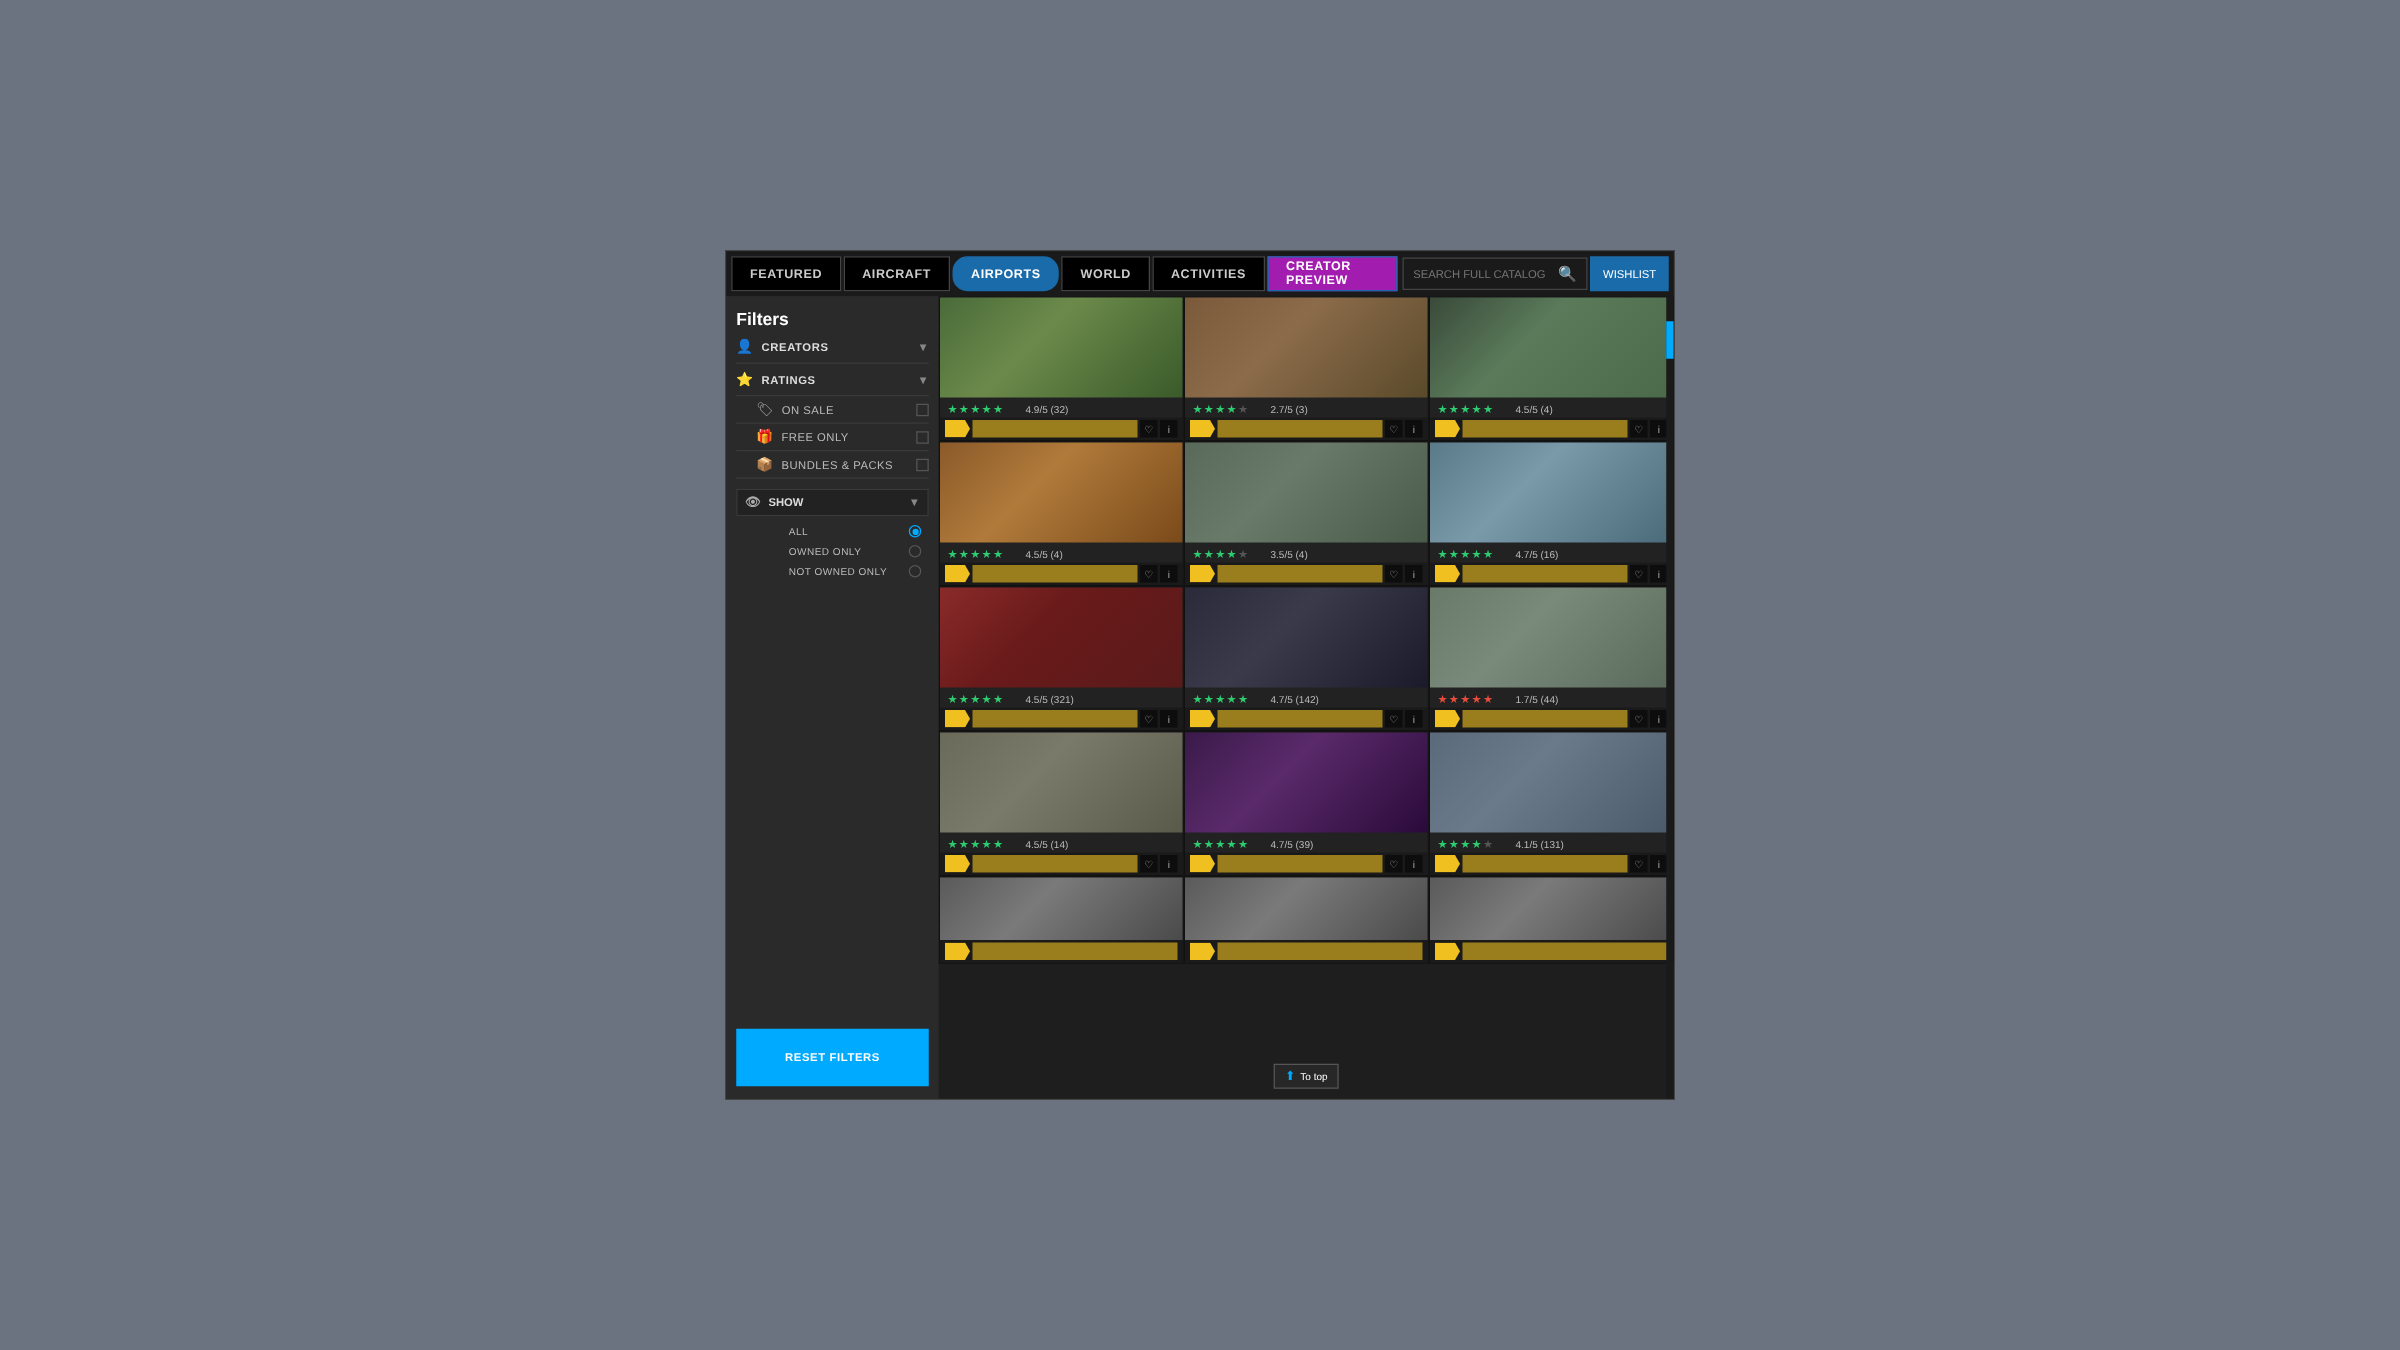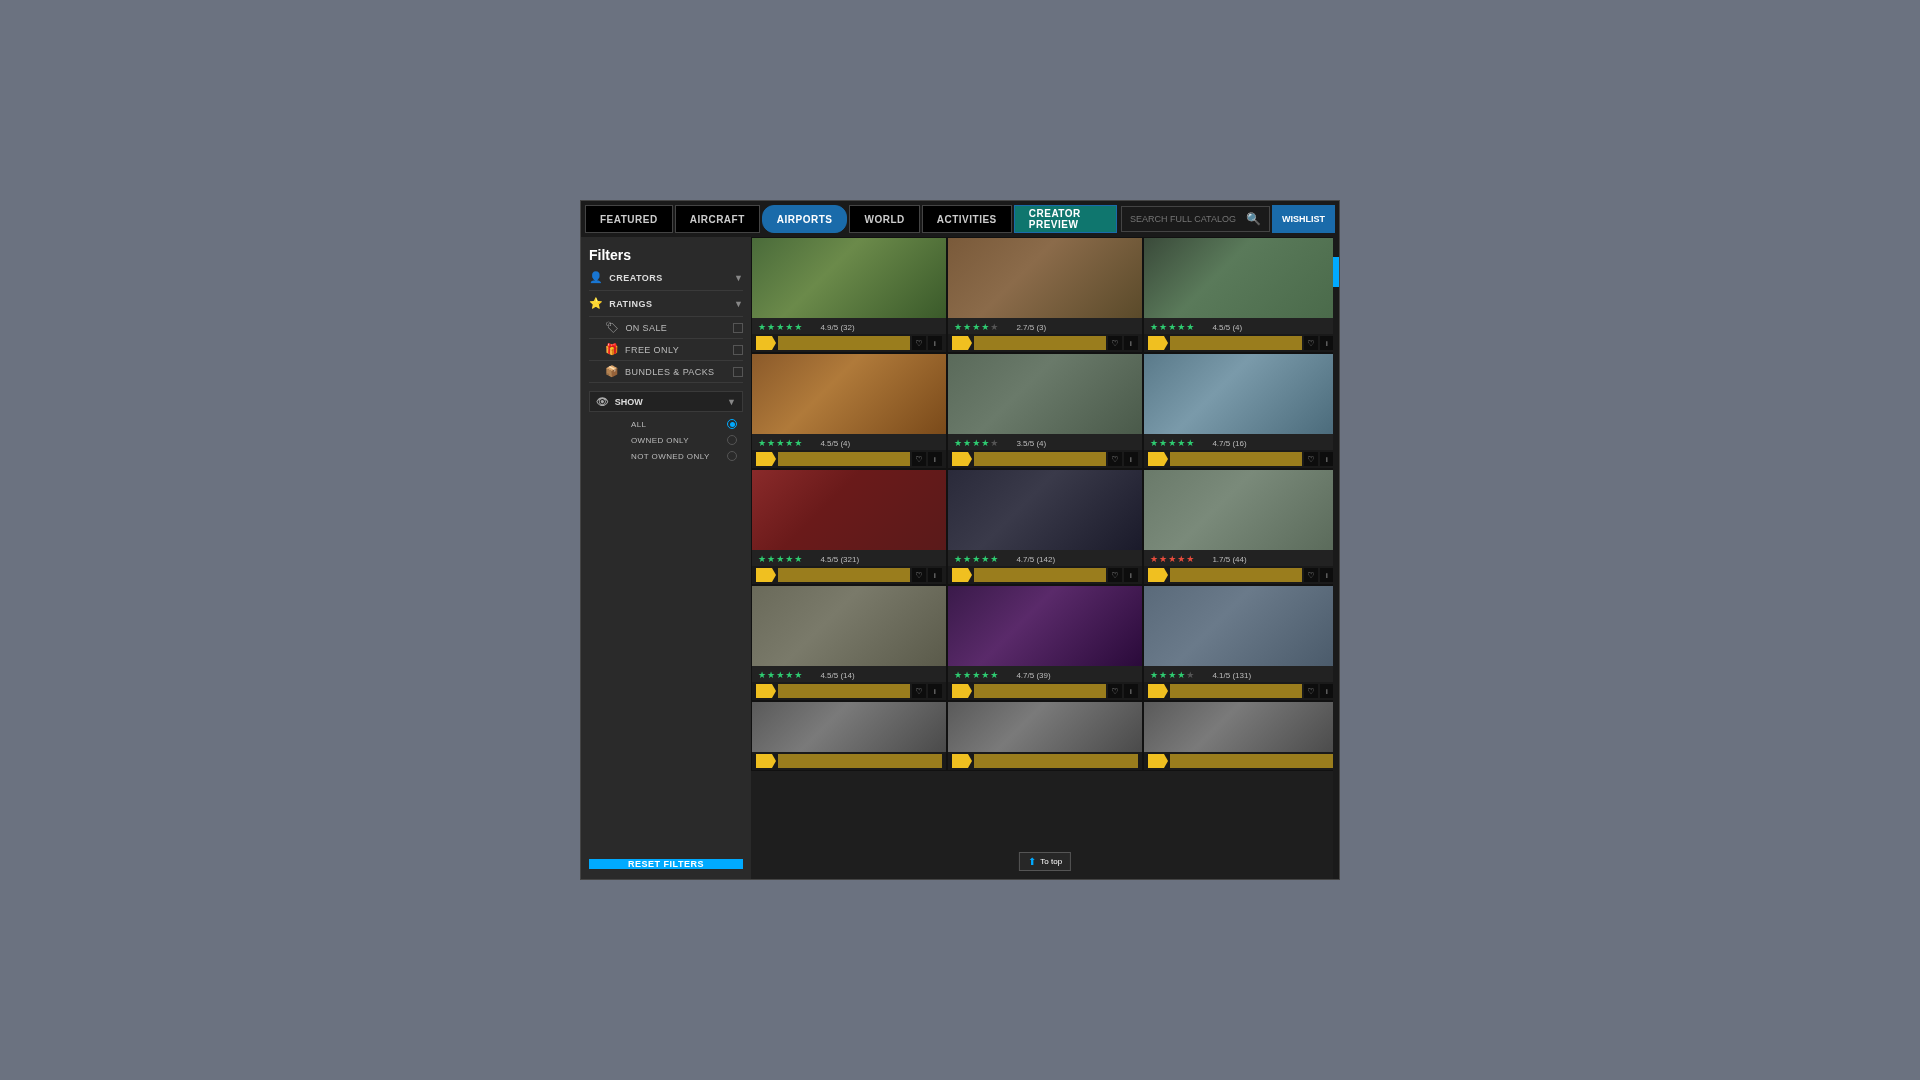--- a/index.html
+++ b/index.html
@@ -64,21 +64,21 @@
     }
     .search-icon-btn {
       color: #888;
       font-size: 12px;
       cursor: pointer;
     }
     .wishlist-btn {
       background: #1a6baa;
       color: #fff;
       font-size: 9px;
-      font-weight: bold;
+      font-weight: normal;
       padding: 0 10px;
       height: 28px;
       display: flex;
       align-items: center;
       cursor: pointer;
       border: none;
     }
     
     .main-layout {
       display: flex;
@@ -208,21 +208,21 @@
       background: #00aaff;
     }
     .reset-btn {
       margin-top: auto;
       background: #00aaff;
       color: #fff;
       font-size: 9px;
       font-weight: bold;
       text-transform: uppercase;
       text-align: center;
-      padding: 0 0;
+      padding: 18px 0;
       cursor: pointer;
       letter-spacing: 0.5px;
     }
     
     .content-area {
       flex: 1;
       background: #1e1e1e;
       overflow: hidden;
       position: relative;
     }
@@ -347,21 +347,21 @@
       gap: 4px;
       cursor: pointer;
       white-space: nowrap;
     }
     .to-top-arrow {
       color: #00aaff;
       font-size: 10px;
     }
     
     .nav-tab.creator-preview {
-      background: #0f766e;
+      background: #a21caf;
       color: #fff;
       border-color: #1a6baa;
     }
   </style>
 </head>
 <body>
 
 <div class="app-window">
 
   <div class="nav-bar">

